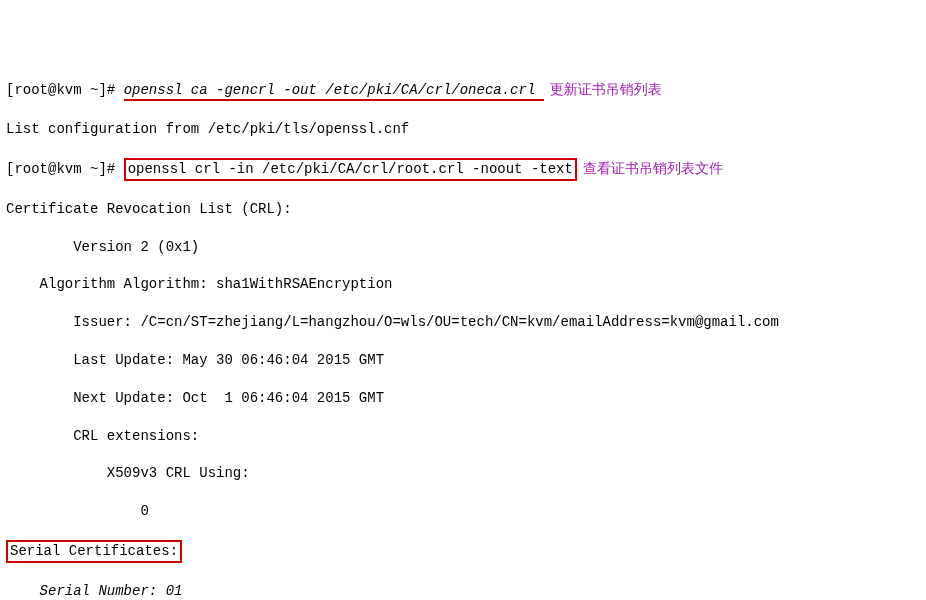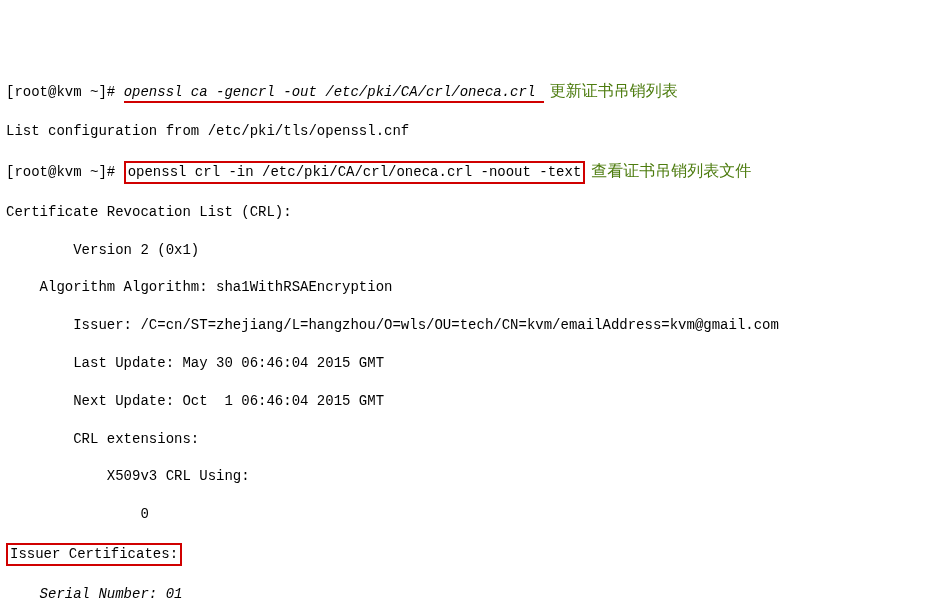--- a/index.html
+++ b/index.html
@@ -21,45 +21,45 @@
       padding-bottom: 0px;
       display: inline-block;
       font-style: italic;
     }
     .box-red {
       border: 2px solid #d00000;
       display: inline-block;
       padding: 0 2px;
     }
     .annotation {
-      color: #4d7c0f;
+      color: #a21caf;
       font-family: "SimSun", "Microsoft YaHei", sans-serif;
-      font-size: 16px;
+      font-size: 14px;
       margin-left: 6px;
       margin-top: 20px;
     }
   </style>
 </head>
 <body>
 
 
 
 <div class="line"><span>[root@kvm ~]# </span><span class="underline-red">openssl ca -gencrl -out /etc/pki/CA/crl/oneca.crl </span><span class="annotation">更新证书吊销列表</span></div>
 <div class="line">List configuration from /etc/pki/tls/openssl.cnf</div>
-<div class="line"><span>[root@kvm ~]# </span><span class="box-red">openssl crl -in /etc/pki/CA/crl/oneca.crl -noout -text</span><span class="annotation">查看证书吊销列表文件</span></div>
+<div class="line"><span>[root@kvm ~]# </span><span class="box-red">openssl crl -in /etc/pki/CA/crl/root.crl -noout -text</span><span class="annotation">查看证书吊销列表文件</span></div>
 <div class="line">Certificate Revocation List (CRL):</div>
 <div class="line">        Version 2 (0x1)</div>
 <div class="line">    Algorithm Algorithm: sha1WithRSAEncryption</div>
 <div class="line">        Issuer: /C=cn/ST=zhejiang/L=hangzhou/O=wls/OU=tech/CN=kvm/emailAddress=kvm@gmail.com</div>
 <div class="line">        Last Update: May 30 06:46:04 2015 GMT</div>
 <div class="line">        Next Update: Oct  1 06:46:04 2015 GMT</div>
 <div class="line">        CRL extensions:</div>
 <div class="line">            X509v3 CRL Using: </div>
 <div class="line">                0</div>
-<div class="line"><span class="box-red">Issuer Certificates:</span></div>
+<div class="line"><span class="box-red">Serial Certificates:</span></div>
 <div class="line"><span class="underline-red">    Serial Number: 01</span></div>
 
 
 
 
 
 
 
 
 

